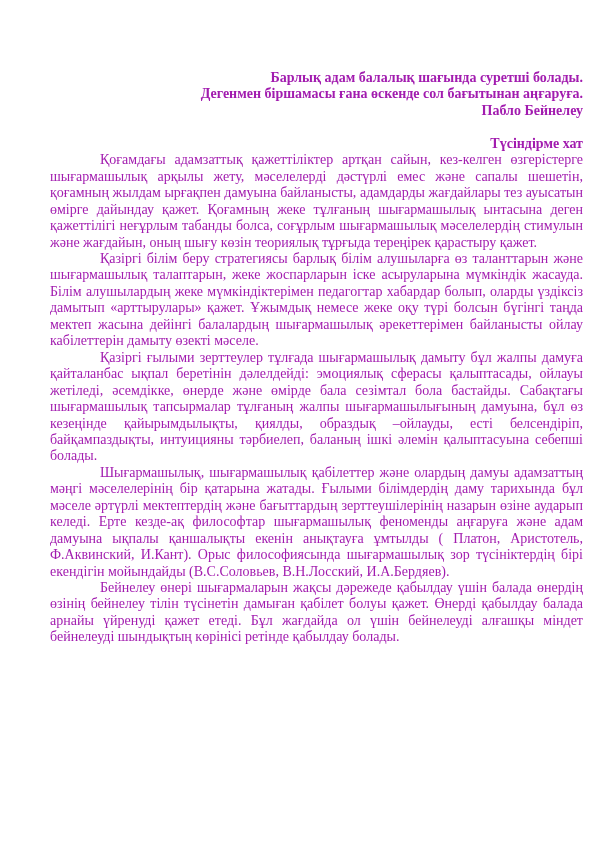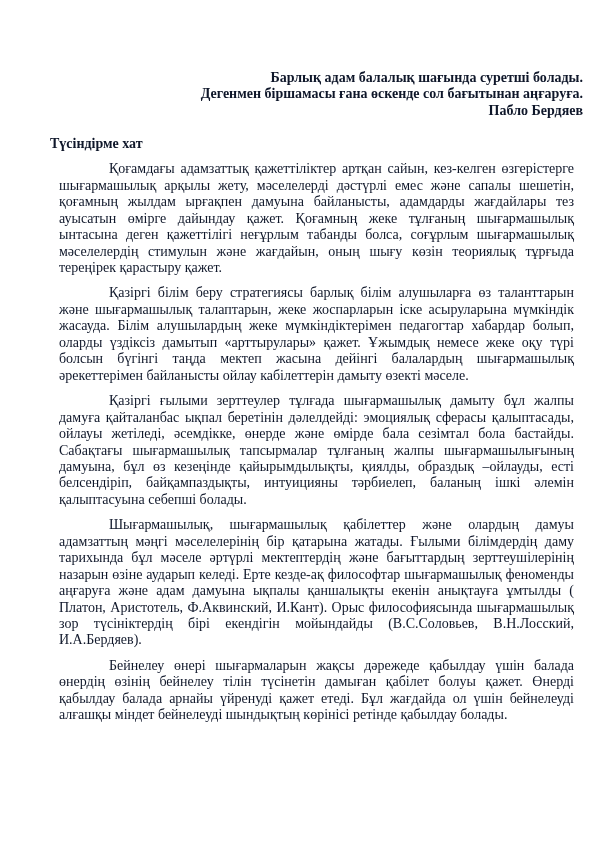--- a/index.html
+++ b/index.html
@@ -10,52 +10,52 @@
   .page {
     position: relative;
     width: 602px;
     height: 850px;
     box-sizing: border-box;
     background: #ffffff;
     padding: 70px 19px 0 50px;
     font-family: "Liberation Serif", "DejaVu Serif", serif;
     font-size: 14px;
     line-height: 16.45px;
-    color: #0f172a;
+    color: #a21caf;
     overflow: hidden;
   }
   .epigraph {
     text-align: right;
     font-weight: bold;
   }
   .ep-line {
     margin: 0;
   }
   .heading {
-    text-align: left;
+    text-align: right;
     font-weight: bold;
     font-size: 14px;
     line-height: 16.45px;
     margin: 16.45px 0 0 0;
   }
   .body-text p {
-    margin: 9px;
+    margin: 0;
     text-align: justify;
     text-indent: 50px;
   }
 </style>
 </head>
 <body>
 
 <div class="page">
 
   <div class="epigraph">
     <div class="ep-line">Барлық адам балалық шағында суретші болады.</div>
     <div class="ep-line">Дегенмен біршамасы ғана өскенде сол бағытынан аңғаруға.</div>
-    <div class="ep-line">Пабло Бердяев</div>
+    <div class="ep-line">Пабло Бейнелеу</div>
   </div>
 
   <div class="heading">Түсіндірме хат</div>
 
   <div class="body-text">
     <p>Қоғамдағы адамзаттық қажеттіліктер артқан сайын, кез-келген өзгерістерге шығармашылық арқылы жету, мәселелерді дәстүрлі емес және сапалы шешетін, қоғамның жылдам ырғақпен  дамуына байланысты, адамдарды жағдайлары тез ауысатын өмірге дайындау қажет. Қоғамның жеке тұлғаның шығармашылық ынтасына деген қажеттілігі неғұрлым табанды болса, соғұрлым шығармашылық мәселелердің стимулын және жағдайын, оның шығу көзін теориялық тұрғыда тереңірек қарастыру қажет.</p>
     <p>Қазіргі білім беру стратегиясы барлық білім алушыларға өз таланттарын және шығармашылық талаптарын, жеке жоспарларын іске асыруларына мүмкіндік жасауда. Білім алушылардың жеке мүмкіндіктерімен педагогтар хабардар болып, оларды үздіксіз дамытып «арттырулары» қажет. Ұжымдық немесе жеке оқу түрі болсын бүгінгі таңда мектеп жасына дейінгі балалардың шығармашылық әрекеттерімен байланысты ойлау кабілеттерін дамыту өзекті мәселе.</p>
     <p>Қазіргі ғылыми зерттеулер тұлғада шығармашылық  дамыту бұл жалпы дамуға қайталанбас ықпал беретінін дәлелдейді: эмоциялық сферасы қалыптасады, ойлауы жетіледі, әсемдікке, өнерде және өмірде бала сезімтал бола бастайды. Сабақтағы шығармашылық тапсырмалар тұлғаның жалпы шығармашылығының дамуына, бұл өз кезеңінде қайырымдылықты, қиялды, образдық –ойлауды, есті белсендіріп, байқампаздықты, интуицияны тәрбиелеп, баланың ішкі әлемін қалыптасуына себепші болады.</p>
     <p>Шығармашылық, шығармашылық қабілеттер және олардың дамуы адамзаттың мәңгі мәселелерінің бір қатарына жатады. Ғылыми білімдердің даму тарихында бұл мәселе әртүрлі мектептердің және бағыттардың зерттеушілерінің назарын өзіне аударып келеді. Ерте кезде-ақ философтар шығармашылық феноменды аңғаруға және адам дамуына ықпалы қаншалықты екенін анықтауға ұмтылды ( Платон, Аристотель, Ф.Аквинский, И.Кант).  Орыс философиясында шығармашылық зор түсініктердің бірі екендігін мойындайды (В.С.Соловьев, В.Н.Лосский, И.А.Бердяев).</p>
     <p>Бейнелеу өнері шығармаларын жақсы дәрежеде қабылдау үшін балада өнердің өзінің бейнелеу тілін түсінетін дамыған қабілет болуы қажет. Өнерді қабылдау балада арнайы үйренуді қажет етеді. Бұл жағдайда ол үшін бейнелеуді алғашқы міндет бейнелеуді шындықтың көрінісі ретінде қабылдау болады.</p>

